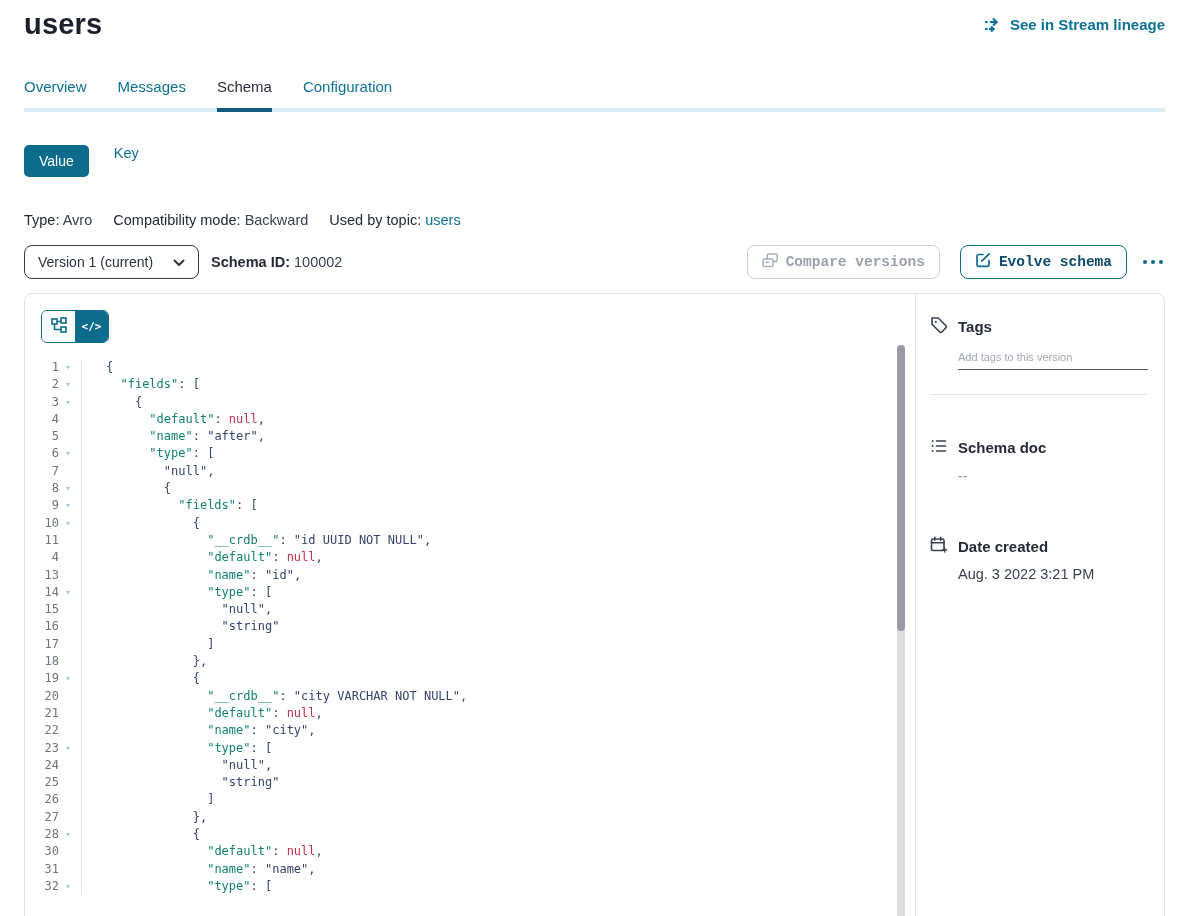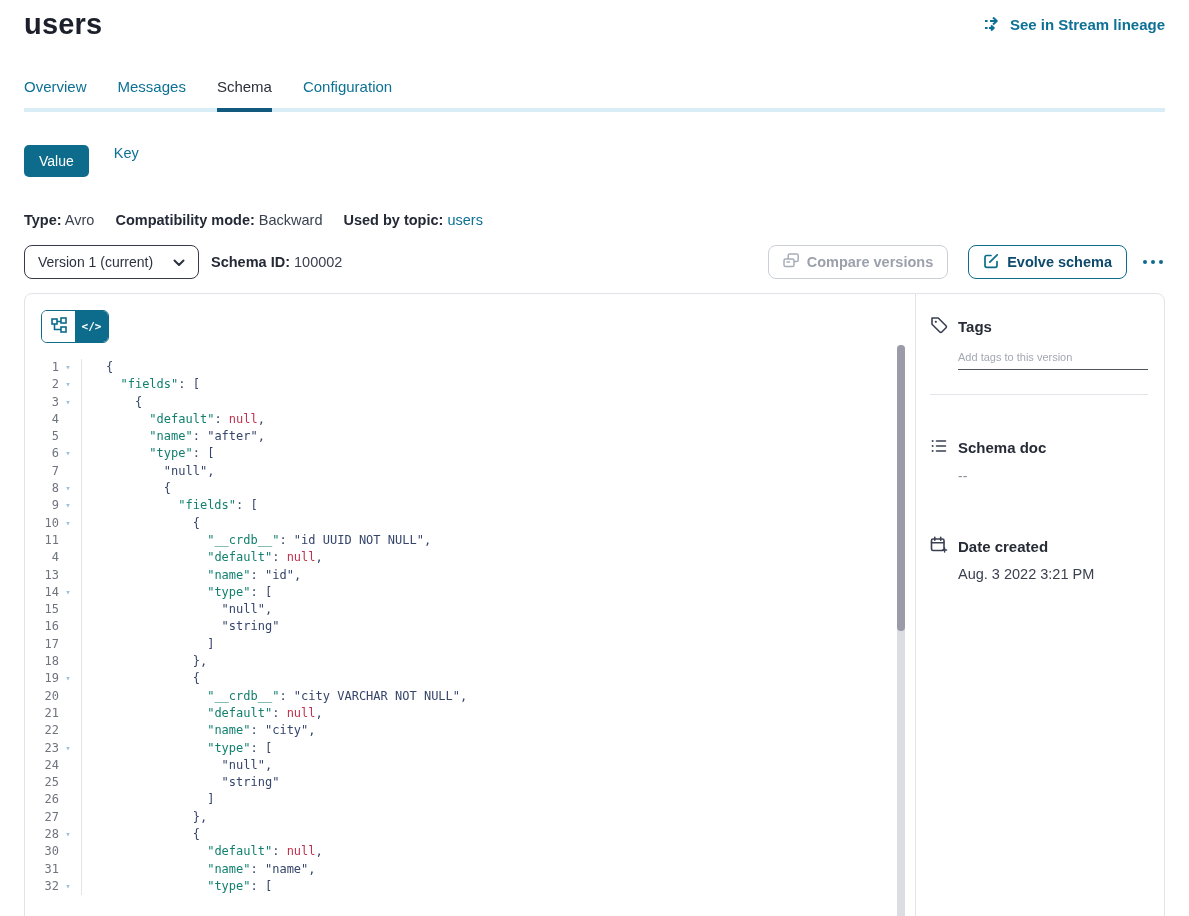--- a/index.html
+++ b/index.html
@@ -7,51 +7,51 @@
   body {
     width:1189px; height:916px; overflow:hidden;
     font-family:"Liberation Sans", sans-serif;
     color:#242936;
   }
   .page { width:1189px; height:916px; padding:0 24px; overflow:hidden; }
 
   
   .hdr { display:flex; justify-content:space-between; align-items:flex-start; padding-top:8px; }
   .title { font-size:29px; font-weight:700; letter-spacing:.2px; color:#1b202b; }
-  .lineage { display:flex; align-items:flex-start; gap:7px; margin-top:8px;
+  .lineage { display:flex; align-items:center; gap:7px; margin-top:8px;
     color:#0d7195; font-size:15px; font-weight:700; cursor:pointer; }
   .lineage svg { display:block; }
 
   
   .tabs { display:flex; gap:31px; margin-top:37px; border-bottom:4px solid #d9edf6; }
   .tab { font-size:15px; padding-bottom:13px; margin-bottom:-4px; border-bottom:4px solid transparent;
     color:#0d7195; cursor:pointer; }
   .tab.active { color:#2a2f3a; font-weight:400; border-bottom-color:#115a7d; }
 
   
   .vk { display:flex; gap:25px; margin-top:33px; }
   .vk-btn { background:#0d6c8c; color:#fff; font-size:14px; border:none; border-radius:5px;
     padding:8px 15px; cursor:pointer; }
   .vk-link { color:#0d7195; font-size:14.5px; cursor:pointer; }
 
   
   .meta { display:flex; gap:21px; margin-top:35px; font-size:14.5px; color:#3a4150; }
-  .meta b { color:#242936; font-weight:700; }
+  .meta b { color:#242936; font-weight:400; }
   .meta .lnk { color:#0d7195; cursor:pointer; }
 
   
   .vbar { display:flex; align-items:center; margin-top:17px; }
   .select { display:flex; align-items:center; justify-content:space-between; width:175px; height:34px;
     border:1px solid #353b48; border-radius:8px; padding:0 13px; font-size:14px; color:#2b3340; cursor:pointer; }
   .select svg { flex:0 0 auto; }
   .sid { margin-left:12px; font-size:14.5px; color:#3a4150; }
   .sid b { color:#242936; }
   .vbar .spacer { flex:1; }
   .btn { display:flex; align-items:center; gap:8px; height:34px; border-radius:8px;
-    background:#fff; font-size:14.5px; font-weight:700; padding:0 14px; cursor:pointer; }
+    background:#fff; font-size:14.5px; font-weight:700; padding:0 14px; cursor:pointer;font-family:Liberation Mono, monospace; }
   .btn.disabled { border:1px solid #cbd0d8; color:#9ba1ac; cursor:default; }
   .btn.primary { border:1px solid #0d6c8c; color:#0c4a6e; margin-left:20px; }
   .more { display:flex; gap:4px; margin-left:14px; padding:6px 2px; cursor:pointer; }
   .more i { width:4px; height:4px; border-radius:50%; background:#0d6c8c; display:block; }
 
   
   .card { display:flex; margin-top:14px; height:640px; border:1px solid #e2e3e9; border-radius:8px; }
   .editor { flex:1 1 auto; position:relative; overflow:hidden; }
   .viewtoggle { display:inline-flex; margin:16px 0 10px 16px; border:1px solid #0d6c8c; border-radius:6px; overflow:hidden; }
   .seg { width:33px; height:31px; display:flex; align-items:center; justify-content:center; cursor:pointer; }

